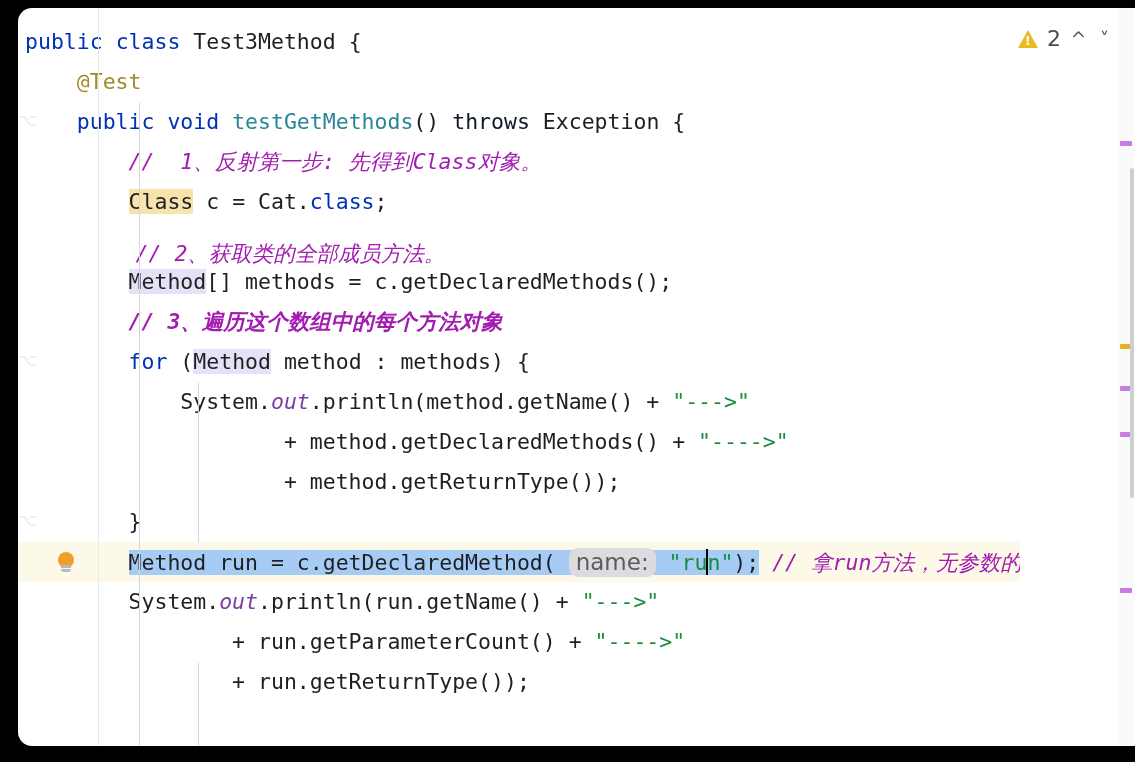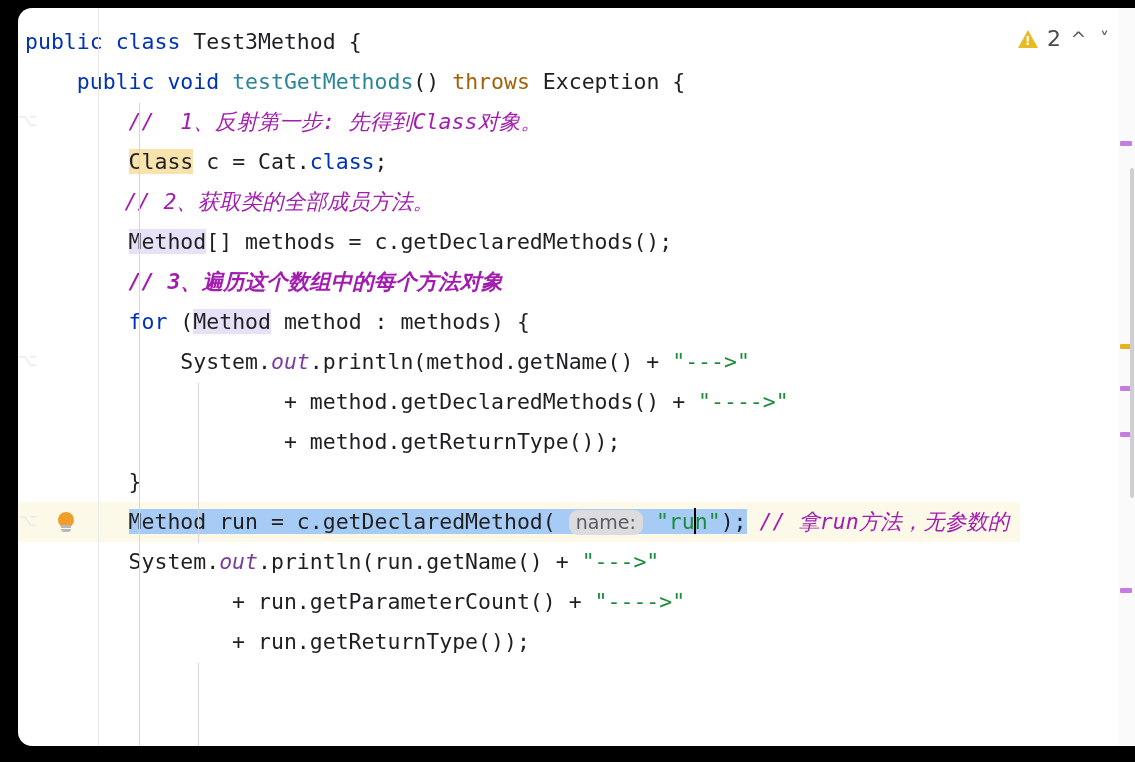--- a/index.html
+++ b/index.html
@@ -70,21 +70,21 @@
   
   .indent-guide {
     position: absolute;
     width: 1px;
     background: #d6d6da;
     z-index: 1;
   }
 
   
   .kw   { color: #0033b3; }
-  .kw2  { color: #a16207; }
+  .kw2  { color: #0f172a; }
   .anno { color: #a18b27; }
   .cmt  { color: #a21caf; font-style: italic; }
   .str  { color: #1a8c3c; }
   .fn   { color: #2a8597; }
   .field{ color: #7a3ea1; font-style: italic; text-align: center; }
   .cls  { color: #1f1f22; }
   .plain{ color: #1f1f22; }
 
   
   .hl-yellow { background: #f7e3ab; }
@@ -92,21 +92,21 @@
 
   
   .sel { background: #a6ccf5; }
 
   
   .param-hint {
     background: #dcdcdf;
     color: #5a5a61;
     border-radius: 9px;
     padding: 1px 7px 2px 7px;
-    font-size: 19px;
+    font-size: 23px;
     font-family: "DejaVu Sans", "Liberation Sans", sans-serif;
   }
 
   
   .caret {
     display: inline-block;
     width: 2px;
     height: 26px;
     background: #000000;
     vertical-align: -5px;
@@ -230,39 +230,43 @@
 
       <div class="fold" style="top:103px;">⌥</div>
       <div class="fold" style="top:343px;">⌥</div>
       <div class="fold" style="top:503px;">⌥</div>
 
       <div class="line" style="margin-top:14px;">
         <div class="gutter"></div>
         <div class="code" style="left:7px;"><span class="kw">public</span><span class="plain"> </span><span class="kw">class</span><span class="plain"> </span><span class="cls">Test3Method</span><span class="plain"> {</span></div>
       </div>
 
+      <div class="line">
+        <div class="gutter"></div>
+        <div class="code" style="left:7px;"><span class="plain">    </span><span class="anno">@Test</span></div>
+      </div>
 
       <div class="line">
         <div class="gutter"></div>
         <div class="code" style="left:7px;"><span class="plain">    </span><span class="kw">public</span><span class="plain"> </span><span class="kw">void</span><span class="plain"> </span><span class="fn">testGetMethods</span><span class="plain">() </span><span class="kw2">throws</span><span class="plain"> </span><span class="cls">Exception</span><span class="plain"> {</span></div>
       </div>
 
       <div class="line">
         <div class="gutter"></div>
         <div class="code cmt" style="left:7px;">        //  1、反射第一步: 先得到Class对象。</div>
       </div>
 
       <div class="line">
         <div class="gutter"></div>
         <div class="code" style="left:7px;"><span class="plain">        </span><span class="cls hl-yellow">Class</span><span class="plain"> c = Cat.</span><span class="kw">class</span><span class="plain">;</span></div>
       </div>
 
       <div class="line">
         <div class="gutter"></div>
-        <div class="code cmt" style="left:3px;">        // 2、获取类的全部成员方法。</div>
+        <div class="code cmt" style="left:14px;margin-top:12px;">        // 2、获取类的全部成员方法。</div>
       </div>
 
       <div class="line">
         <div class="gutter"></div>
         <div class="code" style="left:7px;"><span class="plain">        </span><span class="cls hl-lav">Method</span><span class="plain">[] methods = c.getDeclaredMethods();</span></div>
       </div>
 
       <div class="line">
         <div class="gutter"></div>
         <div class="code cmt" style="left:7px;font-weight:bold;">        // 3、遍历这个数组中的每个方法对象</div>

